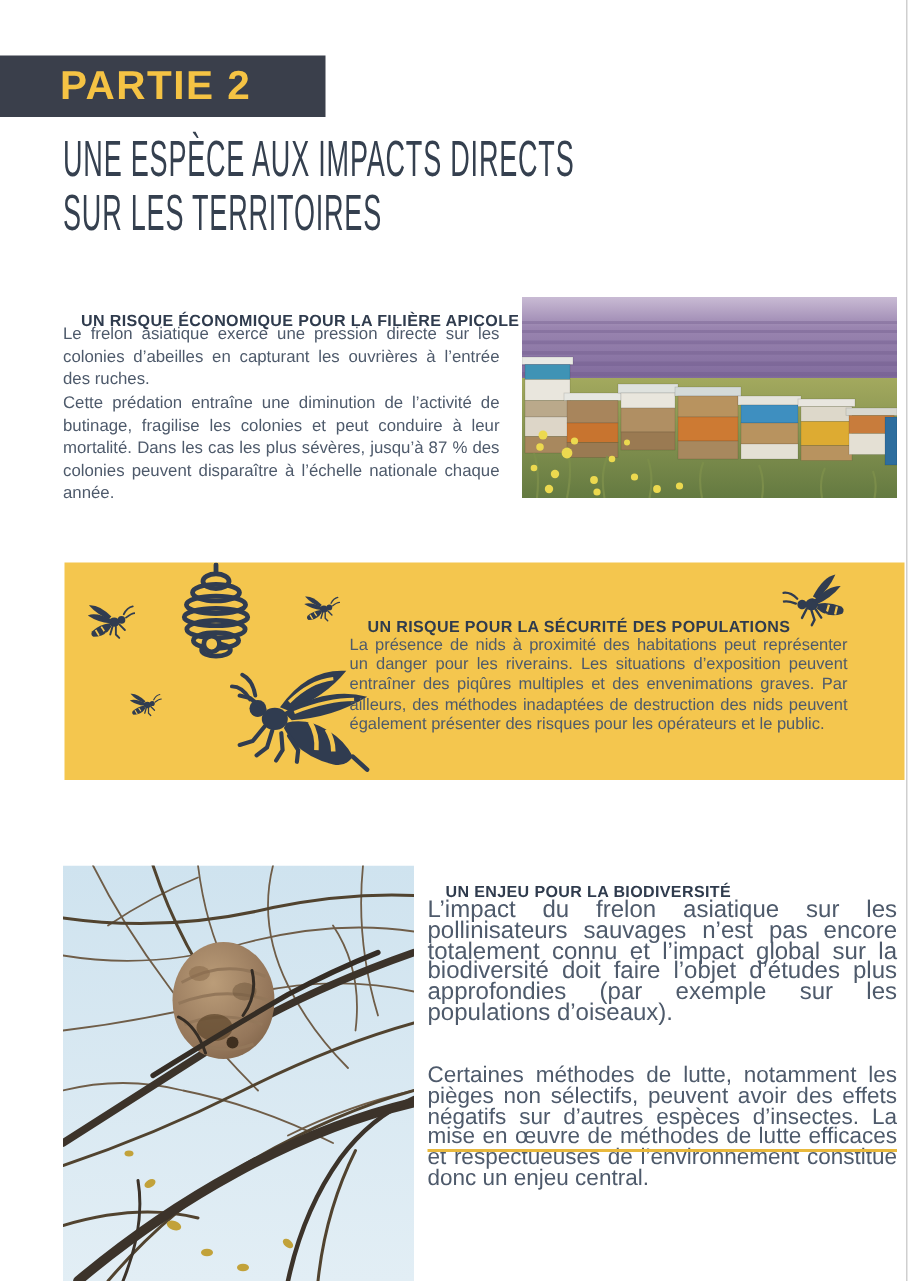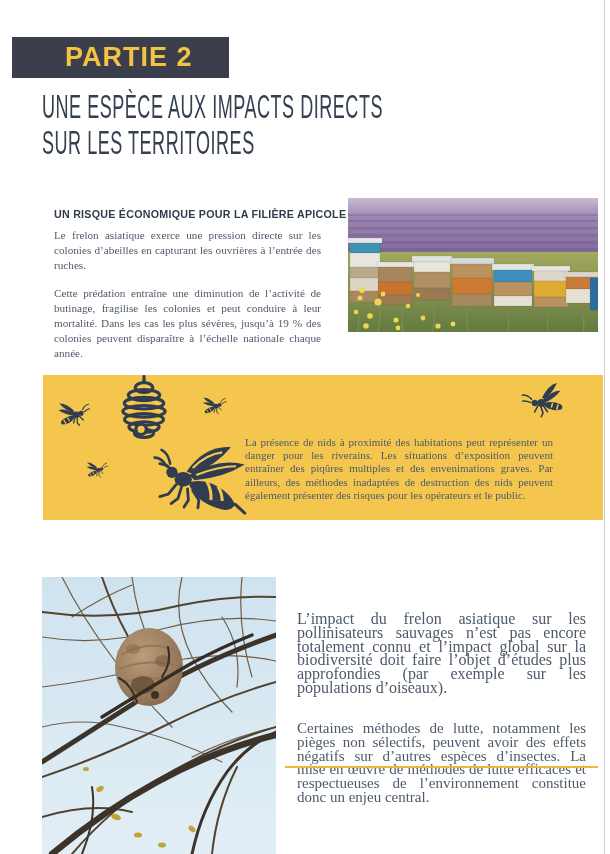--- a/index.html
+++ b/index.html
@@ -12,37 +12,37 @@
     --divider-yellow:#E9B93D;
     --page-edge:#CFCFCF;
   }
   html,body{margin:0;padding:0;background:#fff;}
   .page{
     position:relative;width:610px;height:854px;background:#fff;overflow:hidden;
     font-family:"Liberation Sans",sans-serif;color:var(--body-text,#4E5A6B);
   }
   .page-edge-line{position:absolute;left:604px;top:0;width:1px;height:854px;background:var(--page-edge,#CFCFCF);}
   .part-banner{
-    position:absolute;left:12px;top:37px;width:217px;height:41px;background:var(--banner-bg,#3A3F4B);
-    display:flex;align-items:center;box-sizing:border-box;padding-left:53px;
+    position:absolute;left:0;top:37px;width:217px;height:41px;background:var(--banner-bg,#3A3F4B);
+    display:flex;align-items:center;box-sizing:border-box;padding-left:40px;
   }
   .part-label{
     color:var(--accent-yellow,#F5C344);font-size:27px;font-weight:800;letter-spacing:1px;line-height:1;
   }
   .doc-title{
     position:absolute;left:42px;top:88px;margin:0;color:#35404F;font-weight:400;
     font-size:34px;line-height:36px;letter-spacing:1px;white-space:nowrap;
     transform:scaleX(0.53);transform-origin:0 0;
   }
   .sec-heading{
     position:absolute;margin:12px;font-size:10.7px;font-weight:700;color:var(--heading-navy,#2F3B4D);
     letter-spacing:0.25px;line-height:1.25;
   }
   .body-col{position:absolute;text-align:justify;}
-  .body-col p{margin:12px;font-family:Liberation Serif, serif;}
+  .body-col p{margin:0;}
   .apicole-col{left:42px;top:216px;width:291px;font-size:11.2px;line-height:15.2px;}
   .h-apicole{left:42px;top:196px;width:310px;}
   .photo{position:absolute;display:block;}
   .photo svg{display:block;width:100%;height:100%;}
   .photo-beehives{left:348px;top:198px;width:250px;height:134px;}
   .photo-nest{left:42px;top:577px;width:234px;height:277px;}
 
   .yellow-box{
     position:absolute;left:43px;top:375px;width:560px;height:145px;
     background:var(--box-yellow,#F4C64E);
@@ -90,21 +90,21 @@
 
   <div class="part-banner">
     <span class="part-label">PARTIE 2</span>
   </div>
 
   <h1 class="doc-title"><span>UNE ESPÈCE AUX IMPACTS DIRECTS</span><br><span>SUR LES TERRITOIRES</span></h1>
 
   <h2 class="sec-heading h-apicole">UN RISQUE ÉCONOMIQUE POUR LA FILIÈRE APICOLE</h2>
   <div class="body-col apicole-col">
     <p>Le frelon asiatique exerce une pression directe sur les colonies d’abeilles en capturant les ouvrières à l’entrée des ruches.</p>
-    <p>Cette prédation entraîne une diminution de l’activité de butinage, fragilise les colonies et peut conduire à leur mortalité. Dans les cas les plus sévères, jusqu’à 19 % des colonies peuvent disparaître à l’échelle nationale chaque année.</p>
+    <p>Cette prédation entraîne une diminution de l’activité de butinage, fragilise les colonies et peut conduire à leur mortalité. Dans les cas les plus sévères, jusqu’à 87 % des colonies peuvent disparaître à l’échelle nationale chaque année.</p>
   </div>
 
   <figure class="photo photo-beehives" style="margin:0">
     <svg viewBox="0 0 250 134" preserveAspectRatio="none">
       <defs>
         <linearGradient id="lavg" x1="0" y1="0" x2="0" y2="1">
           <stop offset="0" stop-color="#C9BBD4"></stop>
             <stop offset="0.35" stop-color="#9A85B0"></stop>
             <stop offset="1" stop-color="#7E689B"></stop>
         </linearGradient>
@@ -244,20 +244,21 @@
         <path class="navy-fill" d="M45,34 Q66,4 96,6 Q80,26 52,37 Z"></path>
         <path class="yellow-stroke" stroke-width="2.5" d="M52,30 Q68,14 86,12"></path>
         <path class="navy-fill" d="M48,38 Q82,18 112,26 Q86,42 54,44 Z"></path>
         <path class="yellow-stroke" stroke-width="2.5" d="M56,38 Q82,28 102,28"></path>
         <path class="navy-fill" d="M50,46 Q66,42 82,52 Q95,60 101,72 Q96,80 86,78 Q68,74 56,62 Q50,54 48,50 Z"></path>
         <path class="navy-stroke" stroke-width="3.5" stroke-linecap="round" d="M101,72 L112,82"></path>
         <path class="yellow-stroke" stroke-width="3.5" d="M68,45 q6,10 5,22 M81,51 q5,8 5,17"></path>
         <path class="navy-stroke" stroke-width="3.2" stroke-linecap="round" d="M33,36 l-11,-9 l-8,-2 M33,49 l-9,11 l-10,3 M39,52 l-4,13 l-8,6 M46,54 l1,13 l-5,8 M52,56 l7,11 l-1,9"></path>
       </svg>
     </span>
+    <h2 class="sec-heading h-securite">UN RISQUE POUR LA SÉCURITÉ DES POPULATIONS</h2>
     <div class="body-col securite-col">
       <p>La présence de nids à proximité des habitations peut représenter un danger pour les riverains. Les situations d’exposition peuvent entraîner des piqûres multiples et des envenimations graves. Par ailleurs, des méthodes inadaptées de destruction des nids peuvent également présenter des risques pour les opérateurs et le public.</p>
     </div>
   </div>
 
   <figure class="photo photo-nest" style="margin:0">
     <svg viewBox="0 0 234 277" preserveAspectRatio="none">
       <defs>
         <linearGradient id="skyg" x1="0" y1="0" x2="0" y2="1">
           <stop offset="0" stop-color="#CFE3EF"></stop>
@@ -320,20 +321,21 @@
         <ellipse cx="58" cy="212" rx="4" ry="2.5" transform="rotate(-30 58 212)"></ellipse>
         <ellipse cx="74" cy="240" rx="5" ry="3" transform="rotate(20 74 240)"></ellipse>
         <ellipse cx="96" cy="258" rx="4" ry="2.5"></ellipse>
         <ellipse cx="44" cy="192" rx="3" ry="2"></ellipse>
         <ellipse cx="150" cy="252" rx="4" ry="2.5" transform="rotate(40 150 252)"></ellipse>
         <ellipse cx="120" cy="268" rx="4" ry="2.5"></ellipse>
       </g>
     </svg>
   </figure>
 
+  <h2 class="sec-heading h-bio">UN ENJEU POUR LA BIODIVERSITÉ</h2>
   <div class="body-col bio-col1">
     <p>L’impact du frelon asiatique sur les pollinisateurs sauvages n’est pas encore totalement connu et l’impact global sur la biodiversité doit faire l’objet d’études plus approfondies (par exemple sur les populations d’oiseaux).</p>
   </div>
   <div class="body-col bio-col2">
     <p>Certaines méthodes de lutte, notamment les pièges non sélectifs, peuvent avoir des effets négatifs sur d’autres espèces d’insectes. La mise en œuvre de méthodes de lutte efficaces et respectueuses de l’environnement constitue donc un enjeu central.</p>
   </div>
   <div class="yellow-divider"></div>
 </div>
 
 </body></html>

